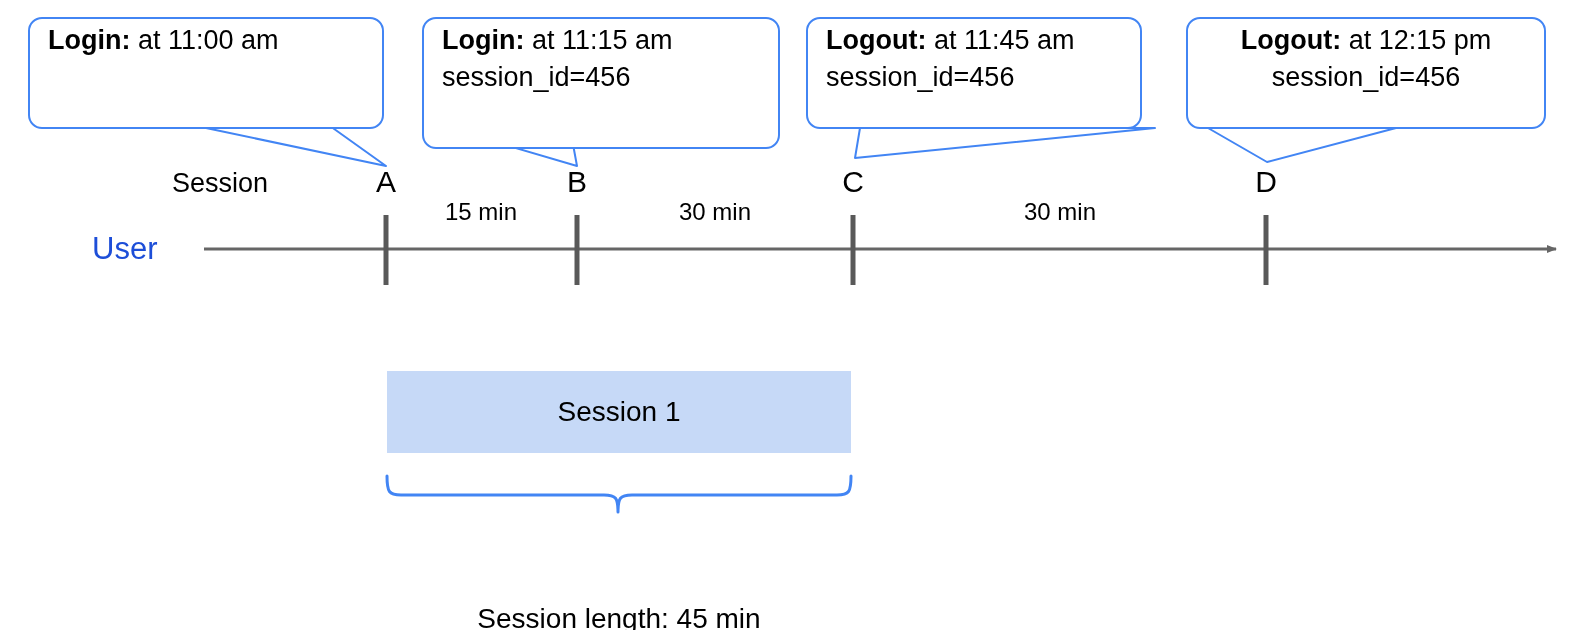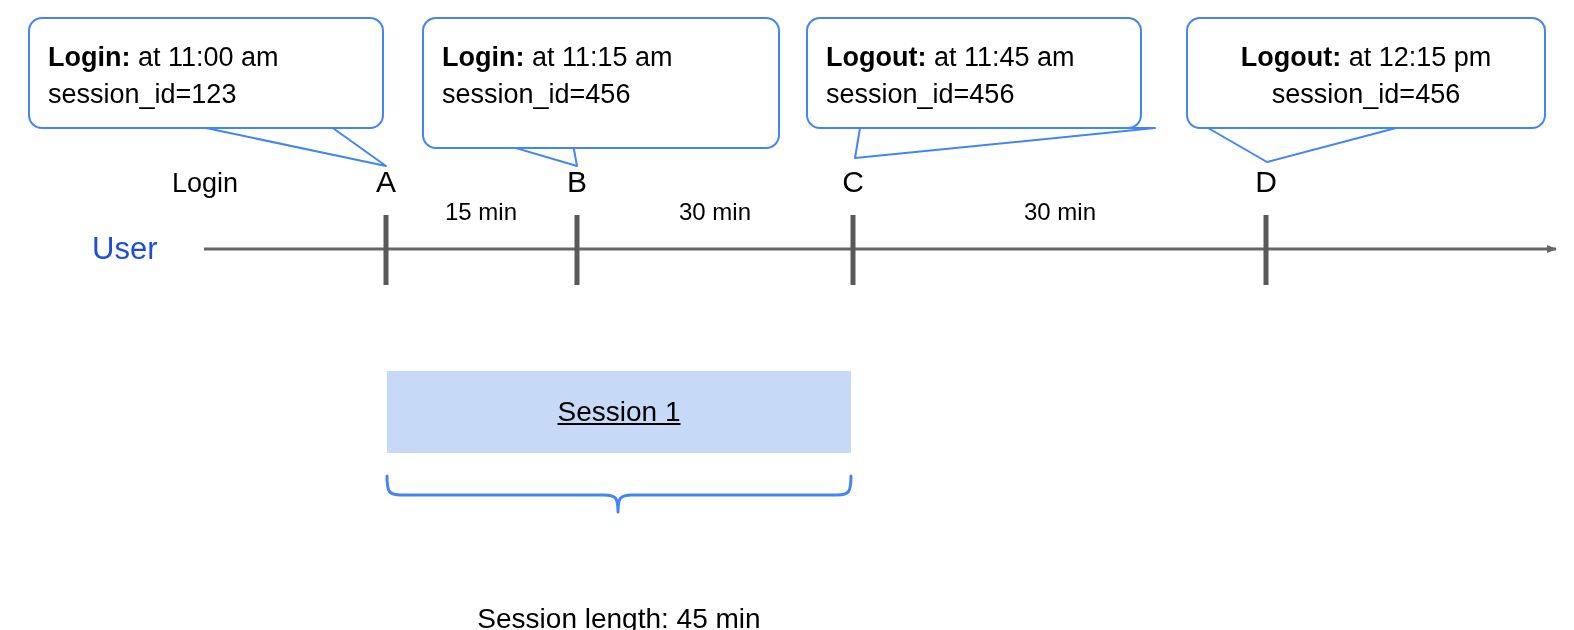--- a/index.html
+++ b/index.html
@@ -22,21 +22,21 @@
     width: 1574px;
     height: 630px;
     overflow: visible;
   }
   .callout-box {
     position: absolute;
     border: 2px solid #4285f4;
     border-radius: 14px;
     background: #ffffff;
     box-sizing: border-box;
-    padding: 20px 18px 0 18px;
+    padding: 3px 18px 0 18px;
     z-index: 3;
   }
   .callout-line {
     font-size: 27px;
     line-height: 37px;
     color: #000000;
     white-space: nowrap;
   }
   .callout-line b {
     font-weight: bold;
@@ -71,41 +71,39 @@
     position: absolute;
     background: #c6d9f7;
     display: flex;
     align-items: center;
     justify-content: center;
     z-index: 2;
   }
   .session-bar-text {
     font-size: 28px;
     color: #000000;
-    text-decoration: underline;
   }
   .session-caption {
     position: absolute;
     font-size: 28px;
     color: #000000;
     white-space: nowrap;
     text-align: center;
     margin-top: 30px;
   }
 </style>
 </head>
 <body>
 
 <div id="stage">
 
   <div class="callout-box" style="left:28px; top:17px; width:356px; height:112px;">
     <div class="callout-line">
       <b>Login:</b><span> at 11:00 am</span>
     </div>
-    <div class="callout-line">session_id=123</div>
   </div>
 
   <div class="callout-box" style="left:422px; top:17px; width:358px; height:132px;">
     <div class="callout-line">
       <b>Login:</b><span> at 11:15 am</span>
     </div>
     <div class="callout-line">session_id=456</div>
   </div>
 
   <div class="callout-box" style="left:806px; top:17px; width:336px; height:112px;">
@@ -143,21 +141,21 @@
 
     <path d="M 387,476
              C 387,492 389,495 401,495
              L 604,495
              C 616,495 618,498 618,512
              C 618,498 620,495 632,495
              L 837,495
              C 849,495 851,492 851,476" fill="none" stroke="#4285f4" stroke-width="3" stroke-linecap="round" stroke-linejoin="round"></path>
   </svg>
 
-  <div class="events-label" style="left:172px; top:168px;">Login</div>
+  <div class="events-label" style="left:172px; top:168px;">Session</div>
 
   <div class="axis-label" style="left:92px; top:231px;">User</div>
 
   <div class="tick-label" style="left:366px; top:165px; width:40px;">A</div>
   <div class="tick-label" style="left:557px; top:165px; width:40px;">B</div>
   <div class="tick-label" style="left:833px; top:165px; width:40px;">C</div>
   <div class="tick-label" style="left:1246px; top:165px; width:40px;">D</div>
 
   <div class="interval-label" style="left:411px; top:198px; width:140px;">15 min</div>
   <div class="interval-label" style="left:645px; top:198px; width:140px;">30 min</div>

